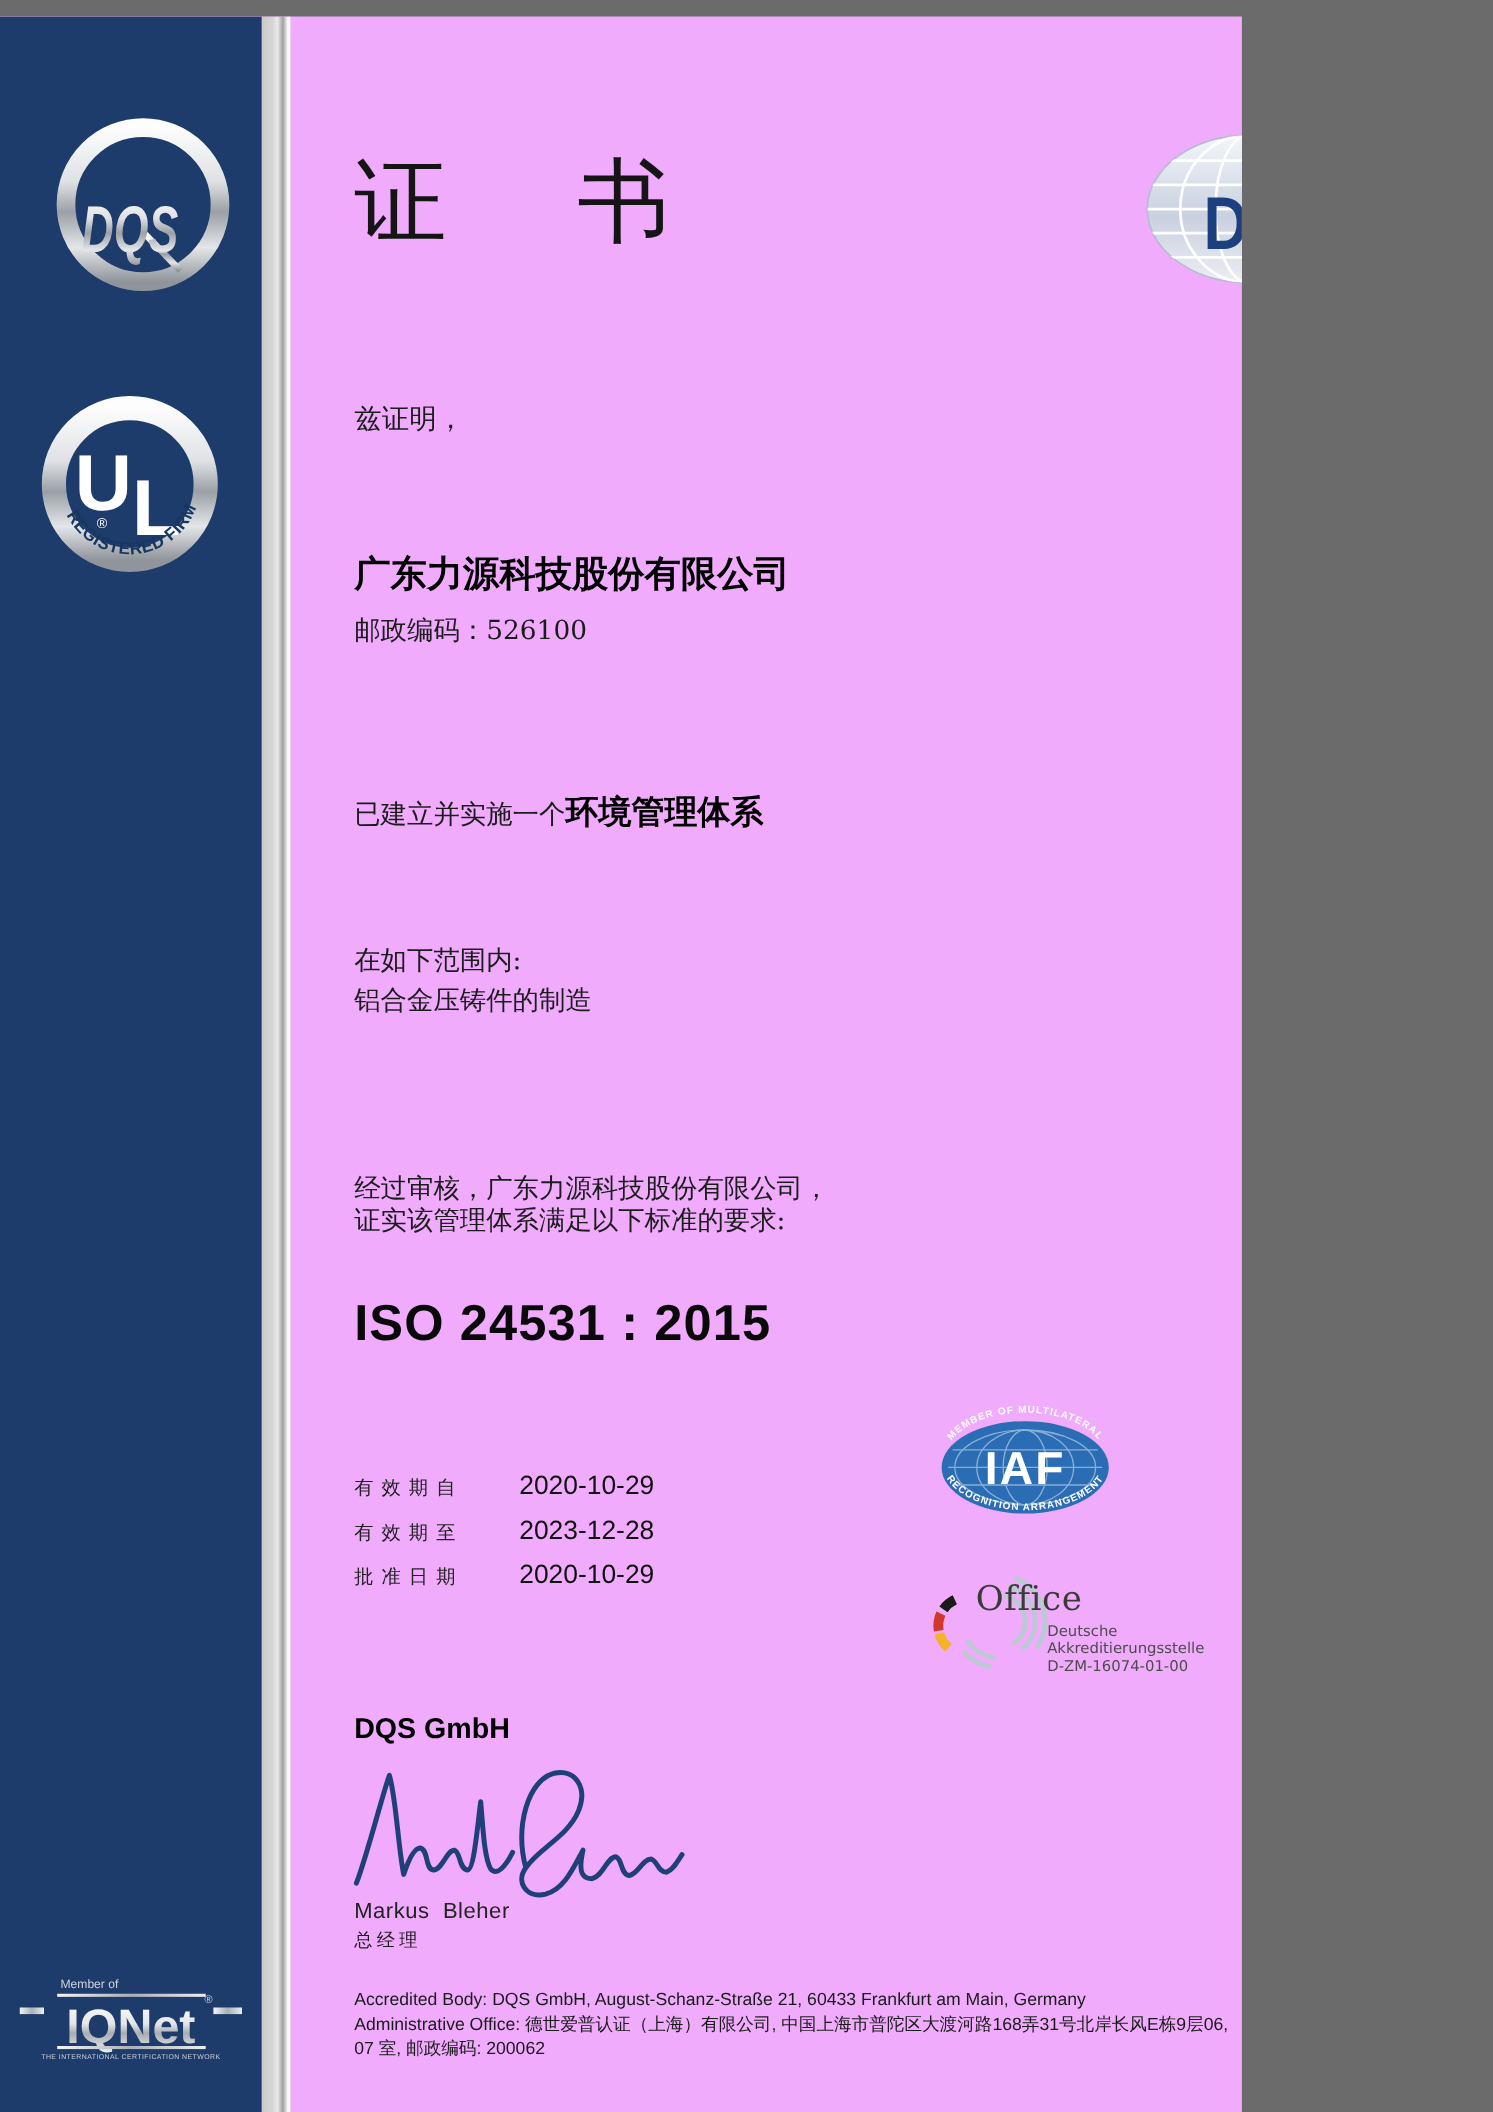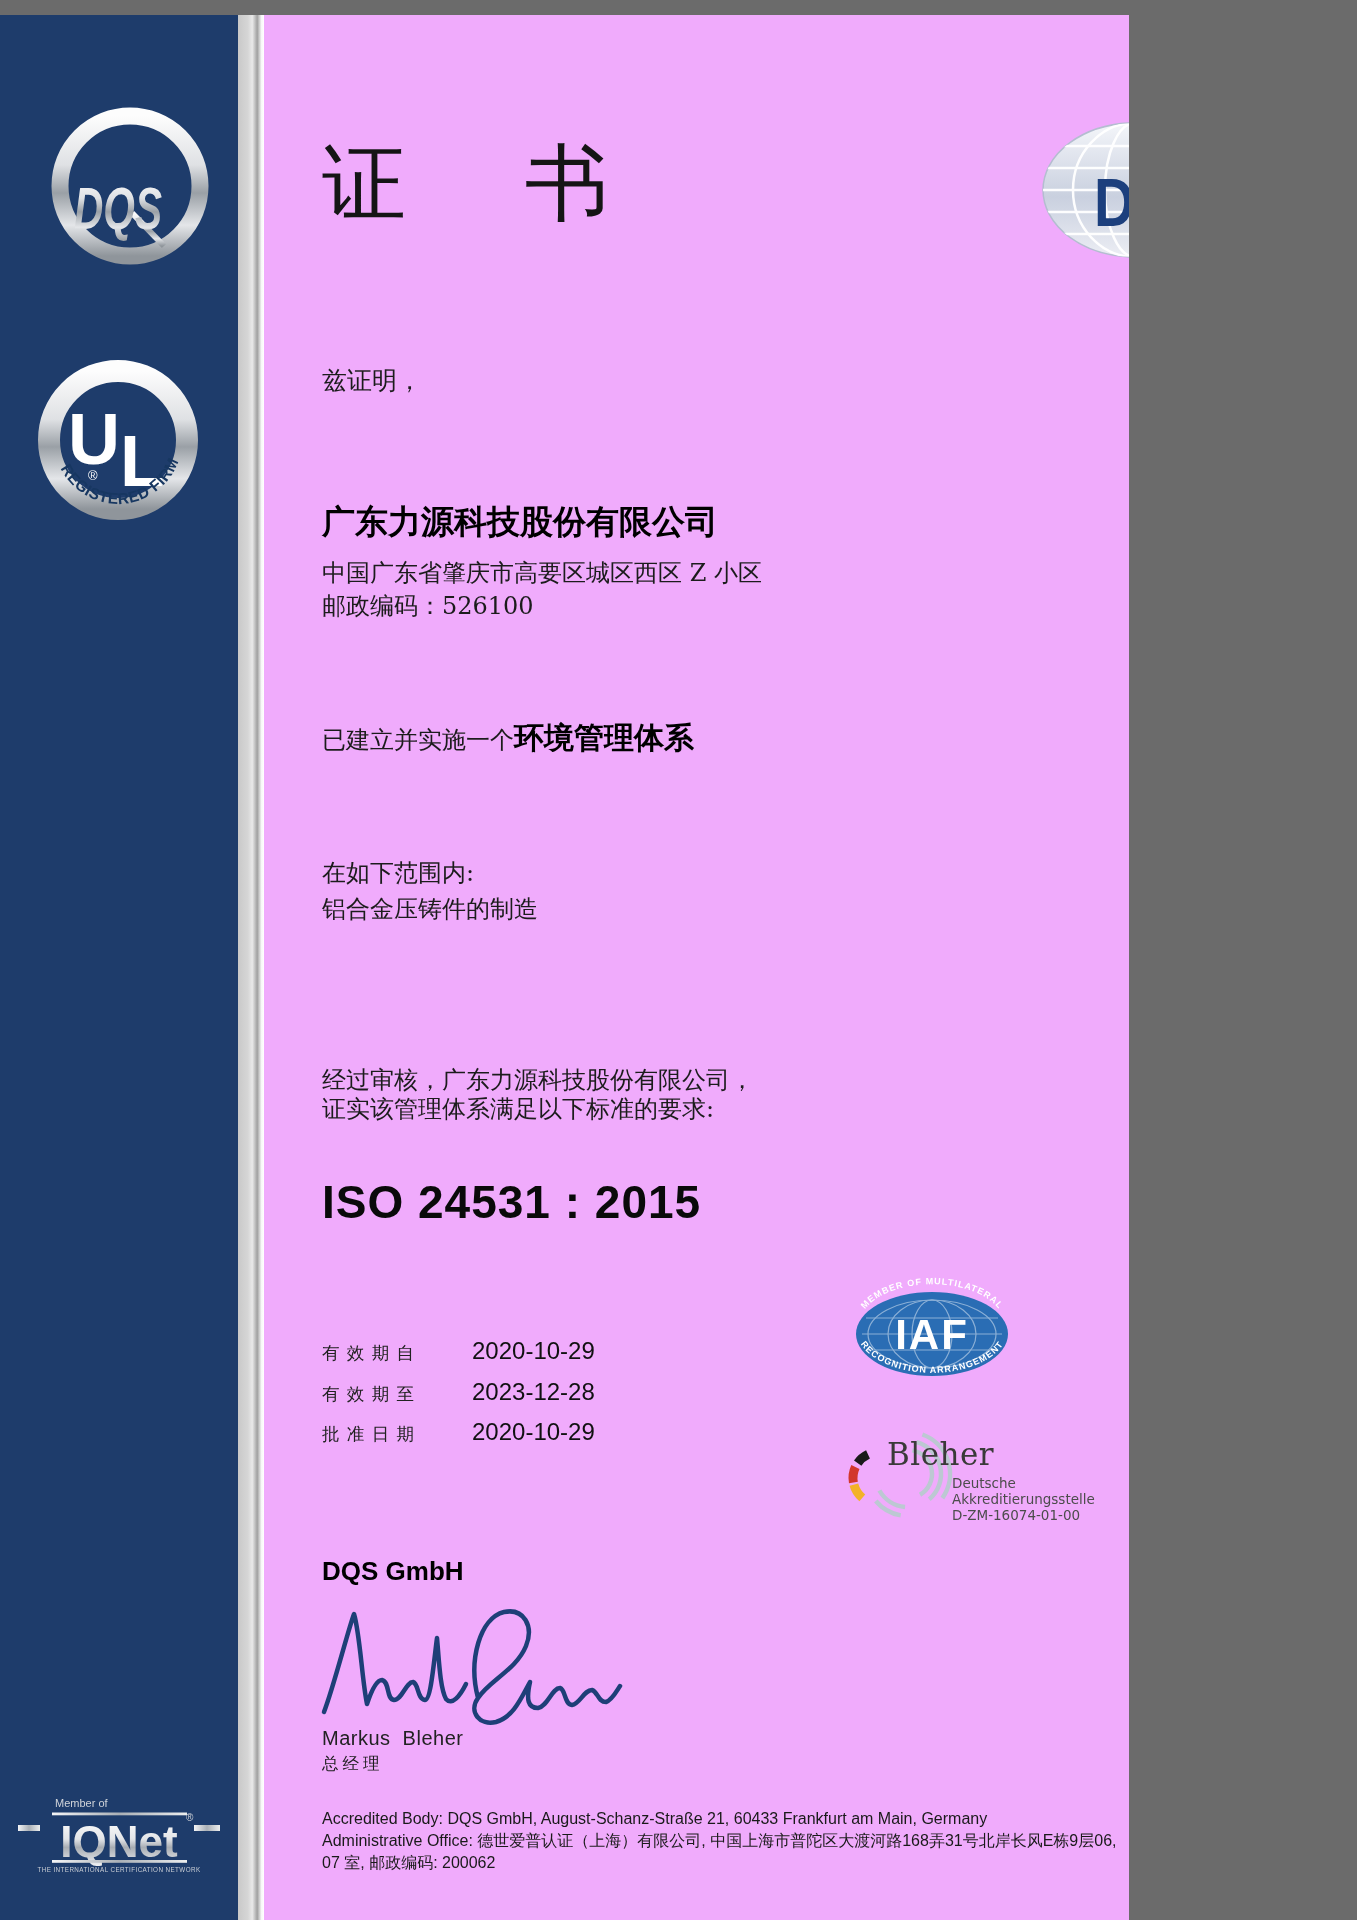--- a/index.html
+++ b/index.html
@@ -150,21 +150,20 @@
     </g>
     <line x1="128" y1="95" x2="190" y2="130" stroke="#1c3f7d" stroke-width="8"></line>
     <text x="117" y="108" text-anchor="middle" font-family="Liberation Sans,sans-serif" font-weight="bold" font-size="68" textLength="122" lengthAdjust="spacingAndGlyphs" fill="#1c3f7d">DQS</text>
     <text x="158" y="103" font-family="Liberation Sans,sans-serif" font-size="12" fill="#1c3f7d">®</text>
   </svg>
 
   <div class="main-text intro">兹证明，</div>
 
   <div class="main-text company-name">广东力源科技股份有限公司</div>
   <div class="main-text company-address">
-    <div>中国广东省肇庆市高要区城区西区 Z 小区</div>
     <div>邮政编码：526100</div>
   </div>
 
   <div class="main-text statement">
     <span>已建立并实施一个</span>
       <b>环境管理体系</b>
   </div>
 
   <div class="main-text scope">
     <div>在如下范围内:</div>
@@ -222,21 +221,21 @@
         <path d="M77.4,4.5 A42,42 0 0 1 97.4,68.1"></path>
         <path d="M60.1,76.9 A33,33 0 0 1 34.4,60.5"></path>
         <path d="M55.7,85.4 A42,42 0 0 1 30.8,71"></path>
       </g>
       <g fill="none" stroke-width="9" stroke-linecap="butt">
         <path d="M12.7,33.1 A26,26 0 0 1 23,24.4" stroke="#1a1a1a"></path>
         <path d="M8.4,52.5 A26,26 0 0 1 10.4,37" stroke="#d2372c"></path>
         <path d="M17.3,67.9 A26,26 0 0 1 8.9,54.7" stroke="#f3b229"></path>
       </g>
     </svg>
-    <div class="dakks-word">Bleher</div>
+    <div class="dakks-word">Office</div>
     <div class="dakks-sub">
       <div>Deutsche</div>
       <div>Akkreditierungsstelle</div>
       <div>D-ZM-16074-01-00</div>
     </div>
   </div>
 
   <div class="main-text issuer-name">DQS GmbH</div>
 
   <svg class="logo" style="left:318px;top:1585px" width="305" height="130" viewBox="0 0 305 130">

